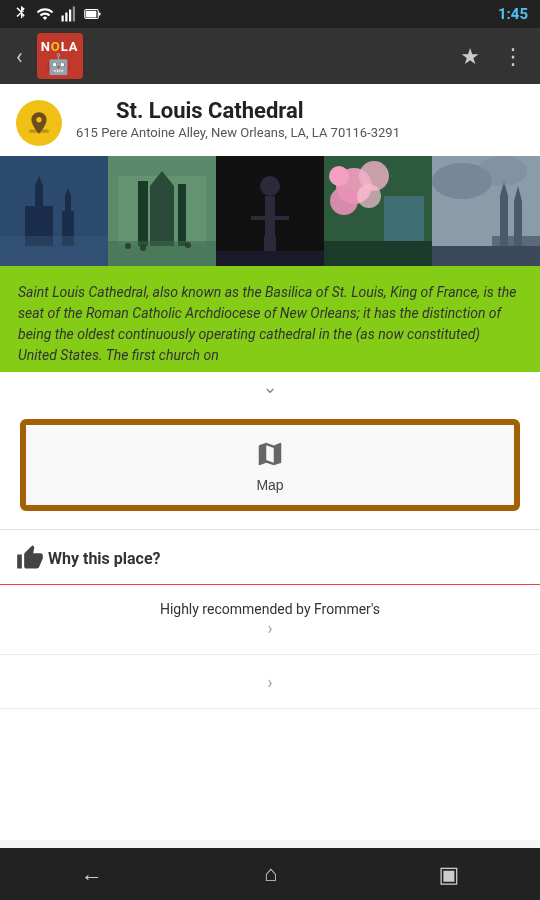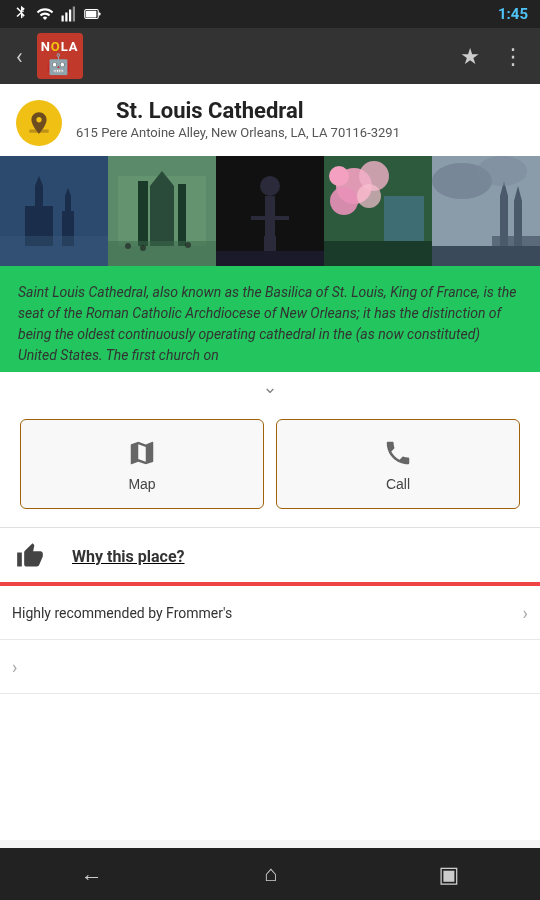--- a/index.html
+++ b/index.html
@@ -163,41 +163,41 @@
       height: 100%;
     }
 
     
     .description {
       padding: 16px 18px 6px;
       font-size: 14px;
       color: #333;
       line-height: 1.5;
       font-style: italic;
-      background: #22c55e;
+      background: #84cc16;
     }
     .expand-chevron {
       text-align: center;
       padding: 4px 0 10px;
       color: #888;
       font-size: 18px;
       cursor: pointer;
     }
 
     
     .action-buttons {
       display: flex;
       justify-content: space-around;
       padding: 12px 20px 18px;
       background: #fff;
       gap: 12px;
     }
     .action-btn {
       flex: 1;
-      border: 1px solid #a16207;
+      border: 6px solid #a16207;
       border-radius: 6px;
       background: #f8f8f8;
       display: flex;
       flex-direction: column;
       align-items: center;
       justify-content: center;
       padding: 14px 8px 12px;
       cursor: pointer;
       gap: 8px;
       min-height: 90px;
@@ -213,40 +213,40 @@
 
     
     .why-section {
       background: #fff;
       border-top: 1px solid #e0e0e0;
     }
     .why-header {
       display: flex;
       align-items: center;
       padding: 14px 16px 12px;
-      gap: 28px;
-      border-bottom: 4px solid #ef4444;
-      text-decoration: underline;
+      gap: 4px;
+      border-bottom: 1px solid #ef4444;
     }
     .why-header svg {
       width: 28px;
       height: 28px;
     }
     .why-title {
       font-size: 16px;
       font-weight: bold;
       color: #333;
     }
     .recommendation-item {
       display: flex;
       align-items: center;
       justify-content: space-between;
-      padding: 16px 12px;
+      padding: 16px 25px;
       border-bottom: 1px solid #e8e8e8;
       cursor: pointer;
+      flex-direction: column;
     }
     .recommendation-text {
       font-size: 14px;
       color: #333;
     }
     .chevron-right {
       color: #aaa;
       font-size: 18px;
     }
 
@@ -418,26 +418,20 @@
   <div class="action-buttons">
 
     <button class="action-btn">
       <svg viewBox="0 0 24 24" fill="#666">
         <path d="M20.5 3l-.16.03L15 5.1 9 3 3.36 4.9c-.21.07-.36.25-.36.48V20.5c0 .28.22.5.5.5l.16-.03L9 18.9l6 2.1 5.64-1.9c.21-.07.36-.25.36-.48V3.5c0-.28-.22-.5-.5-.5zM15 19l-6-2.11V5l6 2.11V19z"></path>
       </svg>
       <span class="action-btn-label">Map</span>
     </button>
 
 
-    <button class="action-btn">
-      <svg viewBox="0 0 24 24" fill="#666">
-        <path d="M6.62 10.79c1.44 2.83 3.76 5.14 6.59 6.59l2.2-2.2c.27-.27.67-.36 1.02-.24 1.12.37 2.33.57 3.57.57.55 0 1 .45 1 1V20c0 .55-.45 1-1 1-9.39 0-17-7.61-17-17 0-.55.45-1 1-1h3.5c.55 0 1 .45 1 1 0 1.25.2 2.45.57 3.57.11.35.03.74-.25 1.02l-2.2 2.2z"></path>
-      </svg>
-      <span class="action-btn-label">Call</span>
-    </button>
   </div>
 
   <div class="why-section">
     <div class="why-header">
       <svg viewBox="0 0 24 24" fill="#444">
         <path d="M1 21h4V9H1v12zm22-11c0-1.1-.9-2-2-2h-6.31l.95-4.57.03-.32c0-.41-.17-.79-.44-1.06L14.17 1 7.59 7.59C7.22 7.95 7 8.45 7 9v10c0 1.1.9 2 2 2h9c.83 0 1.54-.5 1.84-1.22l3.02-7.05c.09-.23.14-.47.14-.73v-1.91l-.01-.01L23 10z"></path>
       </svg>
       <span class="why-title">Why this place?</span>
     </div>
     <div class="recommendation-item">

